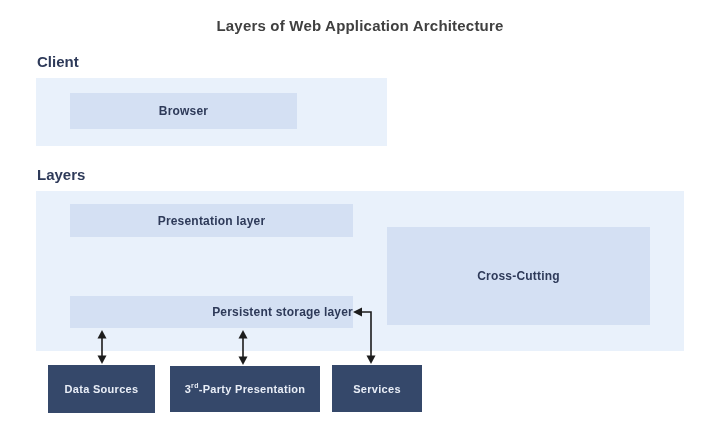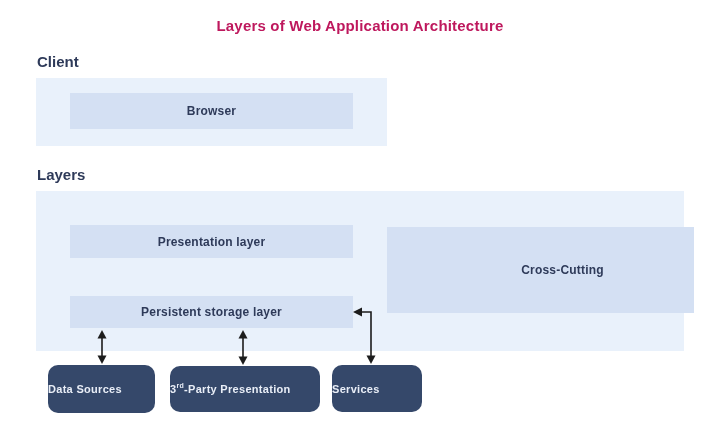--- a/index.html
+++ b/index.html
@@ -17,21 +17,21 @@
   }
   .title {
     position: absolute;
     left: 0;
     top: 17px;
     width: 720px;
     text-align: center;
     font-size: 15px;
     font-weight: 700;
     letter-spacing: 0.2px;
-    color: #be185d;
+    color: #404040;
   }
   .section-label {
     position: absolute;
     font-size: 15px;
     font-weight: 700;
     color: #2e3a59;
   }
   .container {
     position: absolute;
     background: #e9f1fb;
@@ -45,25 +45,25 @@
     font-size: 12px;
     font-weight: 700;
     color: #2e3a59;
     letter-spacing: 0.2px;
   }
   .dark-box {
     position: absolute;
     background: #35486a;
     display: flex;
     align-items: center;
+    justify-content: center;
     font-size: 11px;
     font-weight: 700;
     color: #e9eef7;
     letter-spacing: 0.3px;
-    border-radius: 10px;
   }
   .dark-box sup {
     font-size: 7px;
     line-height: 0;
   }
   .arrow-layer {
     position: absolute;
     left: 0;
     top: 0;
     width: 720px;
@@ -73,35 +73,35 @@
 </style>
 </head>
 <body>
 
 <div class="canvas">
 
   <div class="title">Layers of Web Application Architecture</div>
 
   <div class="section-label" style="left:37px; top:53px;">Client</div>
   <div class="container" style="left:36px; top:78px; width:351px; height:68px;"></div>
-  <div class="layer-box" style="left:70px; top:93px; width:283px; height:36px;">
+  <div class="layer-box" style="left:70px; top:93px; width:227px; height:36px;">
     <span>Browser</span>
   </div>
 
   <div class="section-label" style="left:37px; top:166px;">Layers</div>
   <div class="container" style="left:36px; top:191px; width:648px; height:160px;"></div>
 
-  <div class="layer-box" style="left:70px; top:225px; width:283px; height:33px;">
+  <div class="layer-box" style="left:70px; top:204px; width:283px; height:33px;">
     <span>Presentation layer</span>
   </div>
-  <div class="layer-box" style="left:70px; top:296px; width:283px; height:32px;">
+  <div class="layer-box" style="left:70px; top:296px; width:283px; height:32px;justify-content:flex-end;">
     <span>Persistent storage layer</span>
   </div>
 
-  <div class="layer-box" style="left:387px; top:227px; width:263px; height:86px;padding-left:44px;">
+  <div class="layer-box" style="left:387px; top:227px; width:263px; height:98px;">
     <span>Cross-Cutting</span>
   </div>
 
   <div class="dark-box" style="left:48px; top:365px; width:107px; height:48px;">
     <span>Data Sources</span>
   </div>
   <div class="dark-box" style="left:170px; top:366px; width:150px; height:46px;">
     <span><span>3</span><sup>rd</sup><span>-Party Presentation</span></span>
   </div>
   <div class="dark-box" style="left:332px; top:365px; width:90px; height:47px;">

